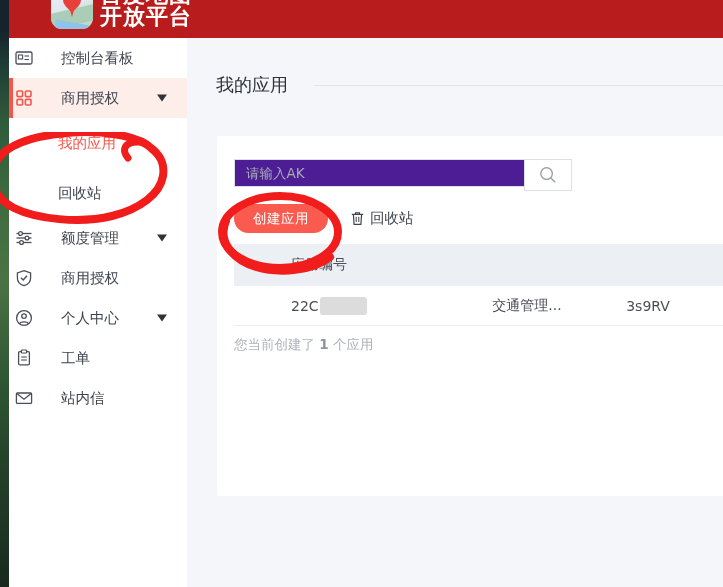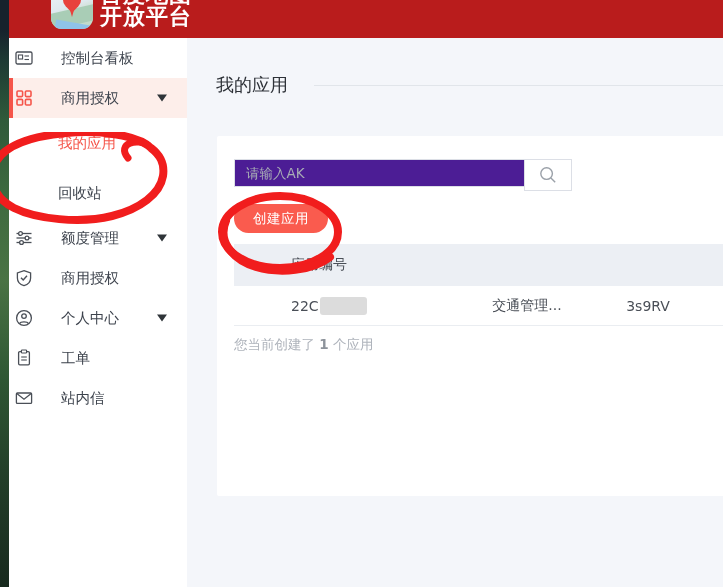--- a/index.html
+++ b/index.html
@@ -139,21 +139,21 @@
     font-family: "DejaVu Sans", sans-serif; outline: none;
   }
   .search-input::placeholder { color: #a8adb5; }
   .search-btn {
     width: 48px; height: 32px; border: 1px solid #dcdfe6; background: #fff;
     display: flex; align-items: center; justify-content: center; cursor: pointer;
   }
   .search-btn svg { display: block; }
 
   .actionrow {
-    position: absolute; left: 17px; top: 68px; display: flex; align-items: center; gap: 22px; flex-direction: column;
+    position: absolute; left: 17px; top: 68px; display: flex; align-items: center; gap: 22px;
   }
   .create-btn {
     background: #fa5b4e; color: #fff; border: none; border-radius: 16px;
     height: 29px; padding: 0 19px; font-size: 13.5px; cursor: pointer;
     font-family: "DejaVu Sans", sans-serif; letter-spacing: .5px;
   }
   .recycle-link {
     display: flex; align-items: center; gap: 5px; cursor: pointer;
     font-size: 14.5px; color: #3d434d; font-family: "DejaVu Sans", sans-serif;
   }

